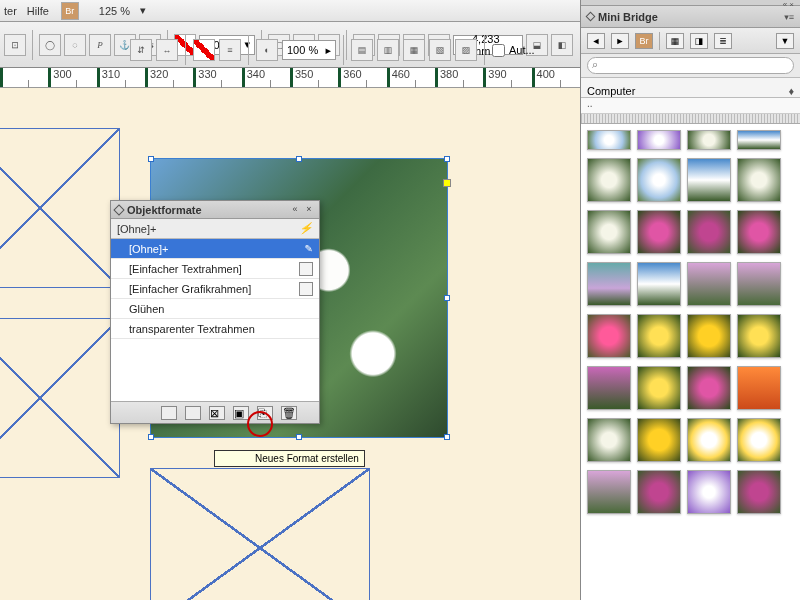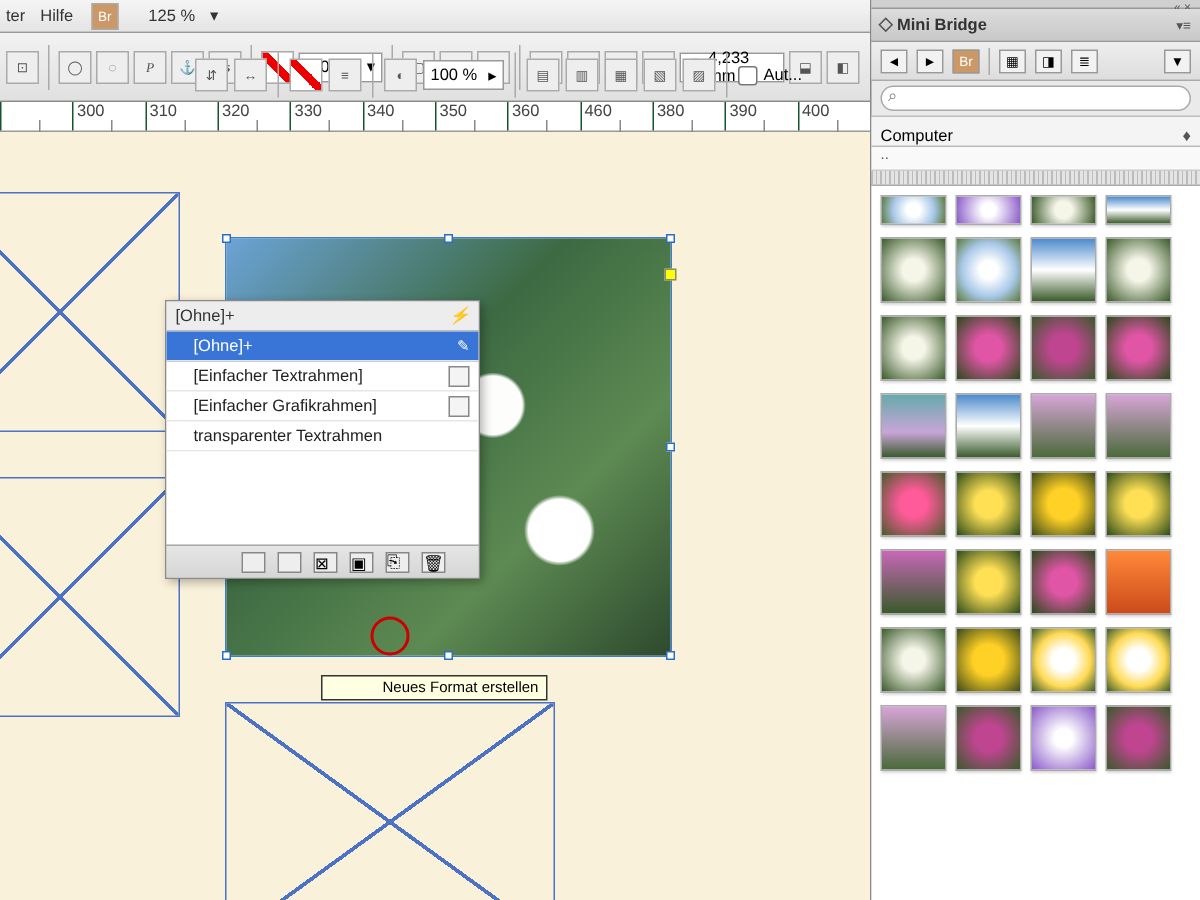--- a/index.html
+++ b/index.html
@@ -12,21 +12,21 @@
 
 .toolbar { height:46px; background:linear-gradient(#f2f2f2,#e0e0e0); border-bottom:1px solid #888; display:flex; align-items:center; padding:2px 4px; gap:3px; }
 .tbtn { width:22px; height:22px; background:#eee; border:1px solid #aaa; display:inline-flex; align-items:center; justify-content:center; font-size:9px; color:#555; }
 .tfield { height:20px; border:1px solid #999; background:#fff; padding:0 4px; display:inline-flex; align-items:center; font-size:10px; }
 .tsep { width:1px; height:30px; background:#aaa; margin:0 3px; }
 .red-x { background:linear-gradient(45deg,#fff 40%,#e00 40%,#e00 60%,#fff 60%); }
 
 .toolbar-row2 { position:absolute; top:36px; left:0; height:28px; display:flex; align-items:center; padding:0 6px; gap:4px; }
 
 .ruler { position:absolute; top:68px; left:0; right:220px; height:20px; background:#fff; border-bottom:1px solid #999; font-size:9px; color:#444; display:flex; }
-.ruler .tick { width:50px; border-left:1px solid #14532d; padding-left:2px; position:relative; }
+.ruler .tick { width:50px; border-left:3px solid #14532d; padding-left:2px; position:relative; }
 .ruler .tick::after { content:''; position:absolute; left:25px; top:12px; width:1px; height:8px; background:#888; }
 
 .canvas { position:absolute; top:88px; left:0; right:220px; bottom:0; background:#faf1da; overflow:hidden; }
 .frame { position:absolute; border:1px solid #4b72c4; }
 .frame .diag::before, .frame .diag::after { content:''; position:absolute; top:0; left:0; right:0; bottom:0; }
 .frame .diag::before { background:linear-gradient(to bottom right, transparent 49.5%, #4b72c4 49.5%, #4b72c4 50.5%, transparent 50.5%); width:100%; height:100%; }
 .frame .diag::after  { background:linear-gradient(to bottom left, transparent 49.5%, #4b72c4 49.5%, #4b72c4 50.5%, transparent 50.5%); width:100%; height:100%; }
 
 .selected-img { position:absolute; border:1px solid #3b7fd1; }
 .handle { position:absolute; width:6px; height:6px; background:#fff; border:1px solid #2a6ec9; }
@@ -201,36 +201,47 @@
     <div class="handle h-w"></div>
     <div class="handle h-e"></div>
     <div class="handle h-sw"></div>
     <div class="handle h-s"></div>
     <div class="handle h-se"></div>
     <div class="yellow-sq"></div>
   </div>
 </div>
 
 <div class="panel" style="left:110px; top:200px; width:210px;">
+  <div class="panel-head">
+    <span class="diamond"></span>
+    <b>Objektformate</b>
+    <div class="pctl">
+      <span>«</span>
+      <span>×</span>
+    </div>
+  </div>
   <div class="panel-sub">
     <span>[Ohne]+</span>
     <span class="bolt">⚡</span>
   </div>
   <div class="style-list">
     <div class="style-item sel">
       <span>[Ohne]+</span>
       <span class="pencil">✎</span>
     </div>
     <div class="style-item">
       <span>[Einfacher Textrahmen]</span>
       <span class="micon"></span>
     </div>
     <div class="style-item">
       <span>[Einfacher Grafikrahmen]</span>
       <span class="micon"></span>
+    </div>
+    <div class="style-item">
+      <span>Glühen</span>
     </div>
     <div class="style-item">
       <span>transparenter Textrahmen</span>
     </div>
   </div>
   <div class="panel-gap"></div>
   <div class="panel-foot">
     <div class="fb"></div>
     <div class="fb"></div>
     <div class="fb">⊠</div>

